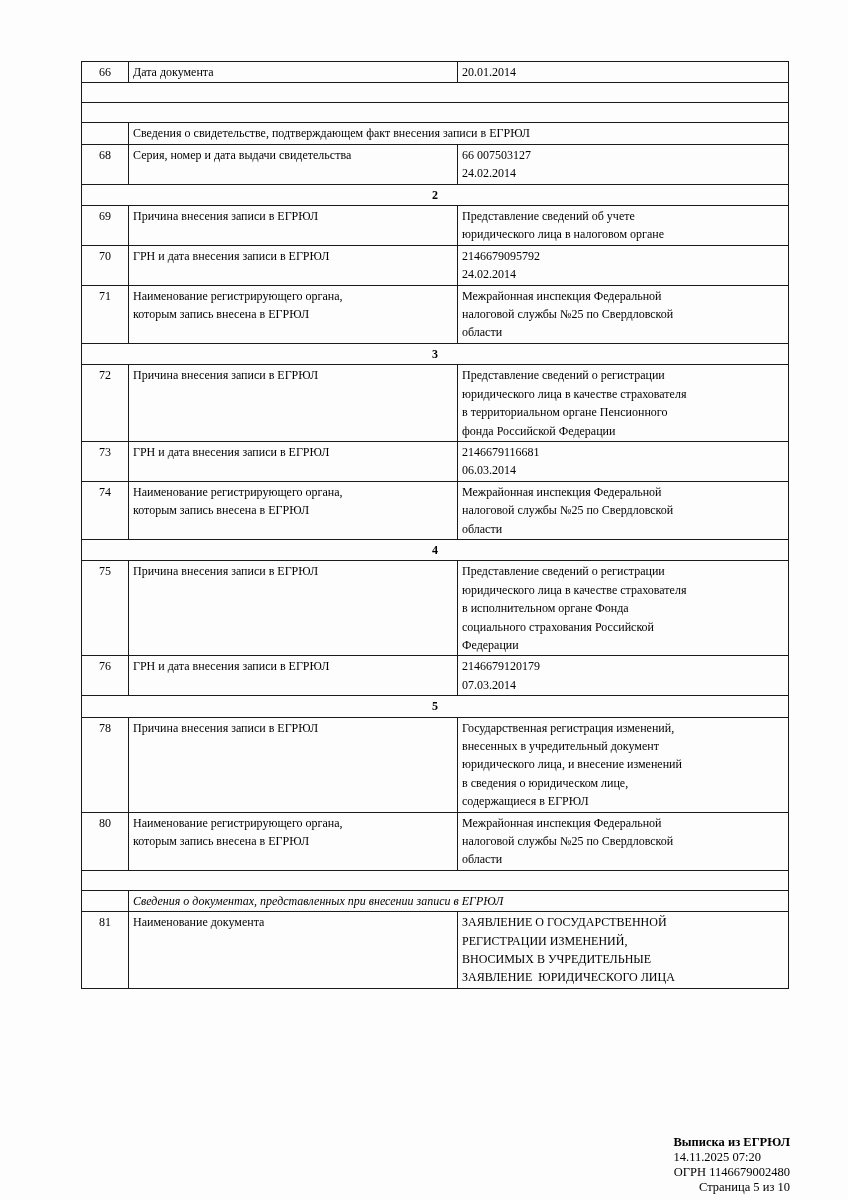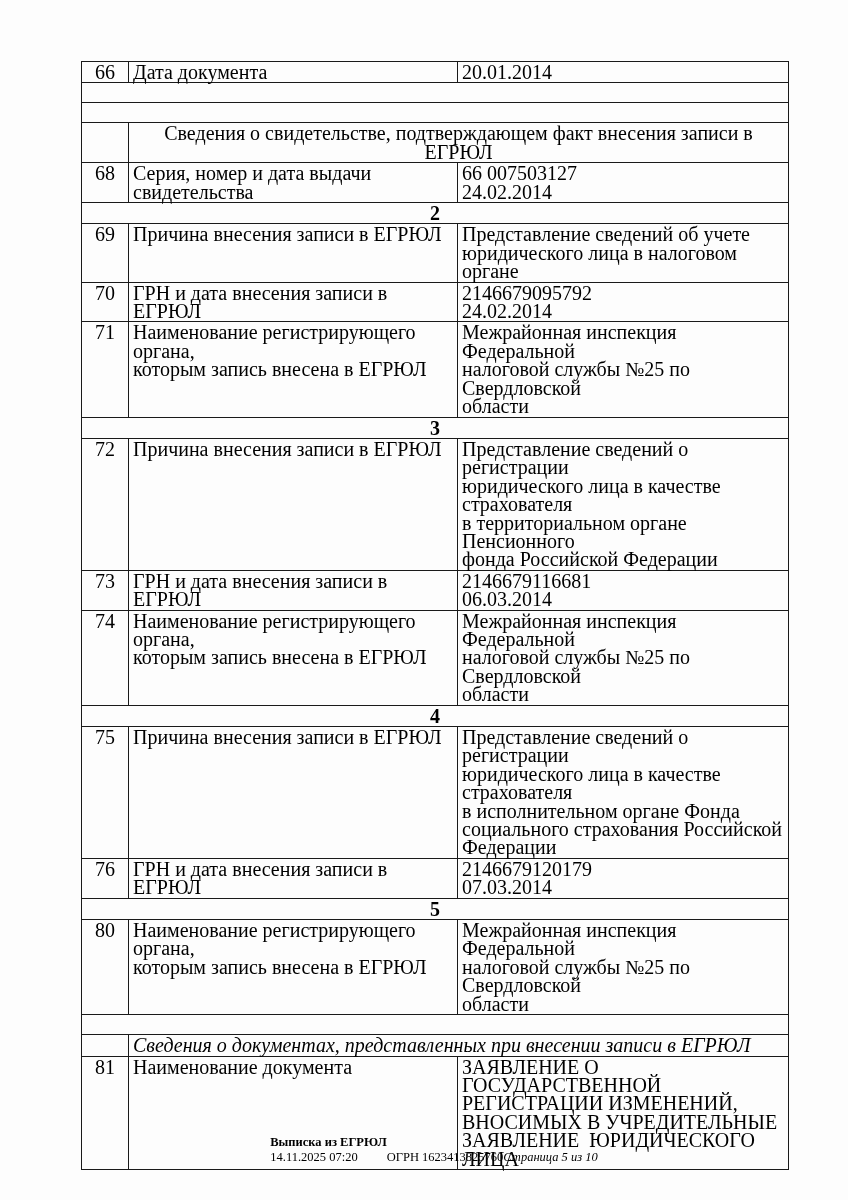--- a/index.html
+++ b/index.html
@@ -18,61 +18,62 @@
   .doc-table {
     position: absolute;
     left: 81px;
     top: 61px;
     width: 707px;
     border-collapse: collapse;
     table-layout: fixed;
   }
   .doc-table td {
     border: 1px solid #1a1a1a;
-    font-size: 20px;
+    font-size: 12px;
     line-height: 18.4px;
     vertical-align: top;
     padding: 1px 4px 1px 4px;
     white-space: pre-wrap;
     word-wrap: break-word;
   }
   .doc-table td.cell-num {
     text-align: center;
     padding: 1px 2px;
   }
   .doc-table tr.row-spacer td {
     height: 19px;
     padding: 0;
   }
   .doc-table tr.row-secnum td {
     text-align: center;
     font-weight: bold;
   }
   .doc-table td.cell-header-center {
-    text-align: center;
+    text-align: left;
   }
   .doc-table td.cell-header-left {
     text-align: left;
     font-style: italic;
   }
   .footer {
     position: absolute;
     left: 78px;
     top: 1135px;
     width: 712px;
     display: flex;
-    justify-content: center;
+    justify-content: flex-start;
     align-items: flex-end;
     font-size: 12.5px;
     line-height: 15px;
+    flex-direction: column;
   }
   .footer .f-left { text-align: left; }
   .footer .f-left .f-title { font-weight: bold; }
   .footer .f-center { text-align: center; }
-  .footer .f-right { text-align: right; font-style: italic; }
+  .footer .f-right { text-align: right; }
 </style>
 </head>
 <body>
 
 <table class="doc-table">
   <colgroup>
     <col style="width:47px">
     <col style="width:329px">
     <col style="width:331px">
   </colgroup>
@@ -161,20 +162,29 @@
       <tr>
         <td class="cell-num">76</td>
         <td class="cell-label">ГРН и дата внесения записи в ЕГРЮЛ</td>
         <td class="cell-value">2146679120179
 07.03.2014</td>
       </tr>
       <tr class="row-secnum">
         <td colspan="3">5</td>
       </tr>
       <tr>
+        <td class="cell-num">78</td>
+        <td class="cell-label">Причина внесения записи в ЕГРЮЛ</td>
+        <td class="cell-value">Государственная регистрация изменений,
+внесенных в учредительный документ
+юридического лица, и внесение изменений
+в сведения о юридическом лице,
+содержащиеся в ЕГРЮЛ</td>
+      </tr>
+      <tr>
         <td class="cell-num">80</td>
         <td class="cell-label">Наименование регистрирующего органа,
 которым запись внесена в ЕГРЮЛ</td>
         <td class="cell-value">Межрайонная инспекция Федеральной
 налоговой службы №25 по Свердловской
 области</td>
       </tr>
       <tr class="row-spacer">
         <td colspan="3"></td>
       </tr>
@@ -191,15 +201,15 @@
 ЗАЯВЛЕНИЕ  ЮРИДИЧЕСКОГО ЛИЦА</td>
       </tr>
     </tbody>
 </table>
 
 <div class="footer">
   <div class="f-left">
     <div class="f-title">Выписка из ЕГРЮЛ</div>
     <div>14.11.2025 07:20</div>
   </div>
-  <div class="f-center">ОГРН 1623413825760</div>
+  <div class="f-center">ОГРН 1146679002480</div>
   <div class="f-right">Страница 5 из 10</div>
 </div>
 
 </body></html>

